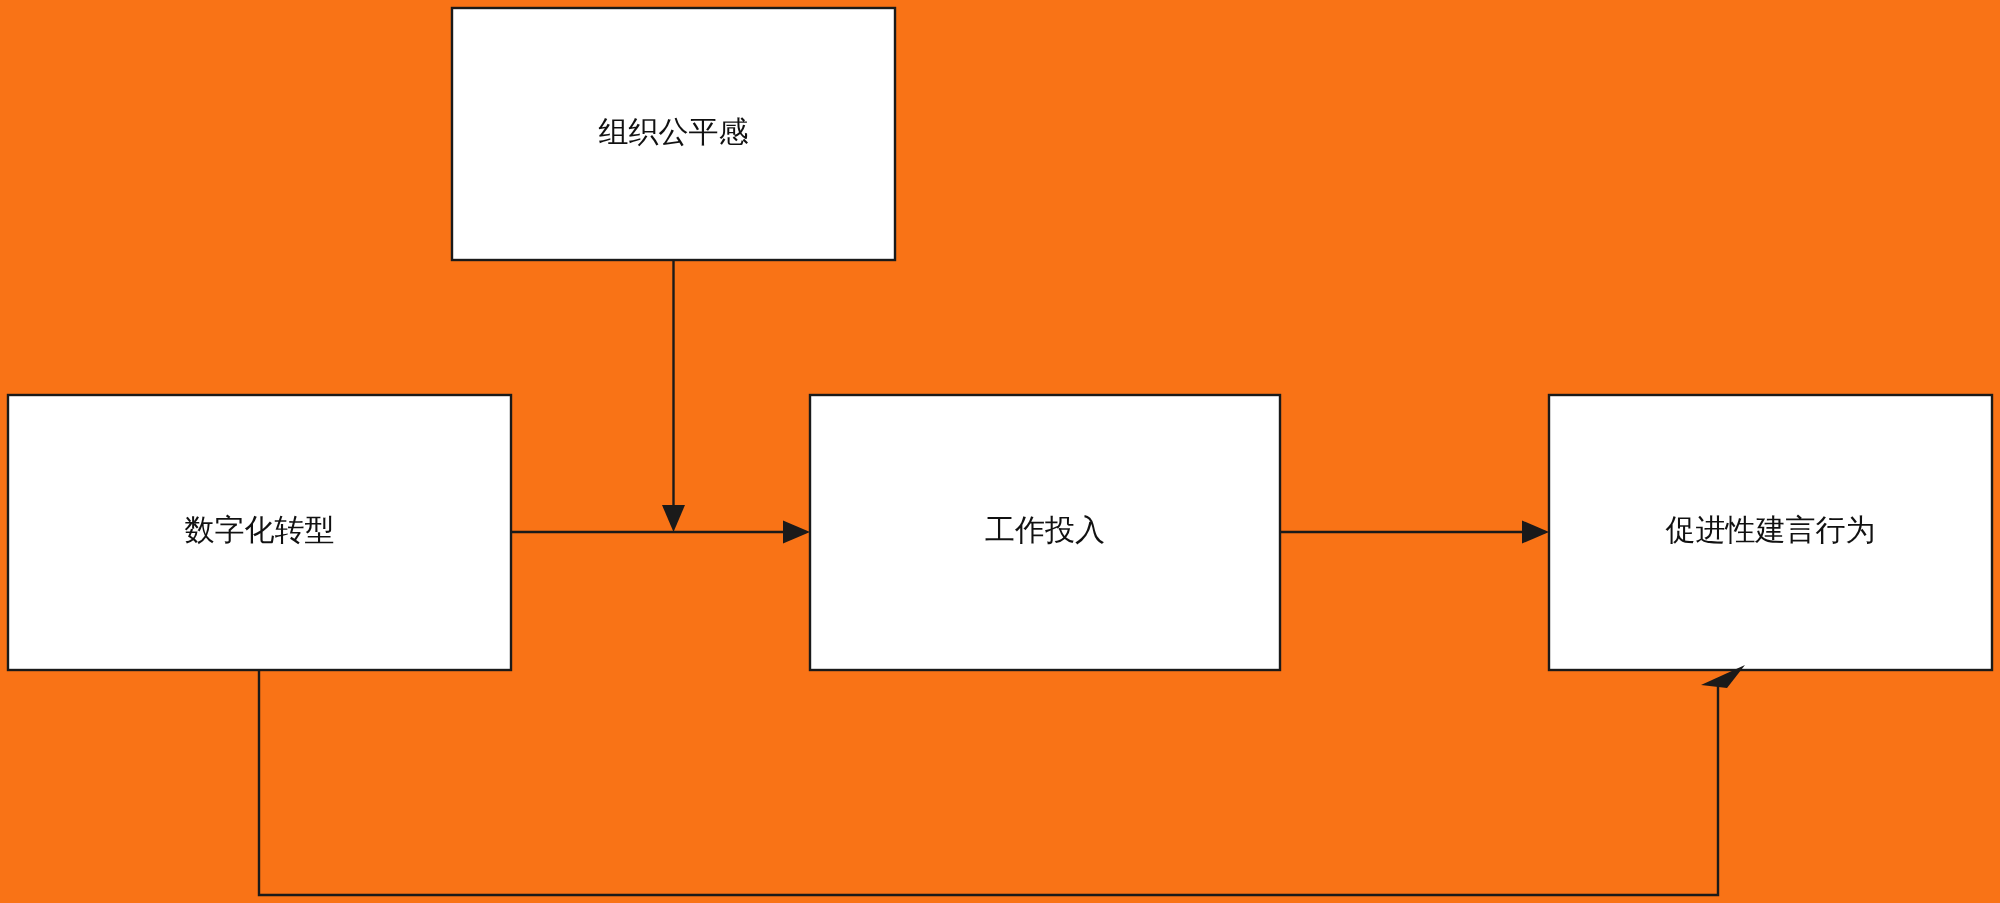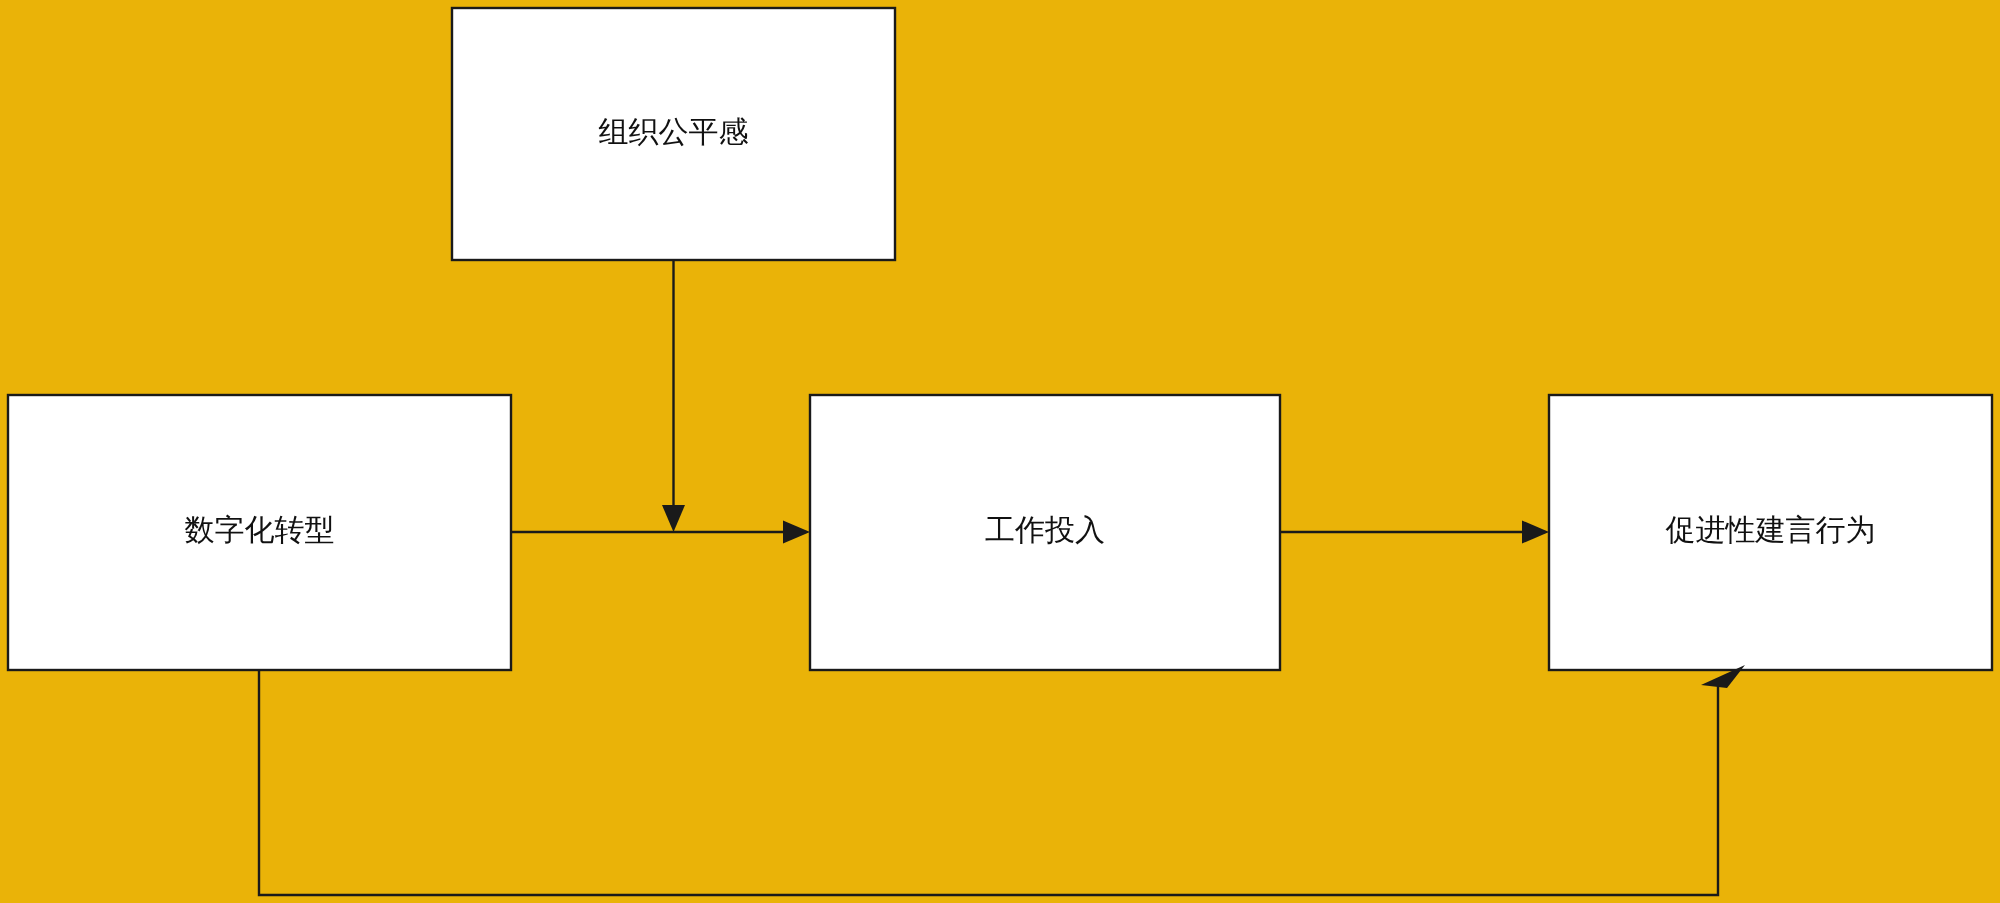--- a/index.html
+++ b/index.html
@@ -7,21 +7,21 @@
     padding: 0;
     background: #ffffff;
   }
   body {
     font-family: "Liberation Sans", "DejaVu Sans", sans-serif;
   }
   #canvas {
     position: relative;
     width: 2000px;
     height: 903px;
-    background: #eab308;
+    background: #f97316;
     overflow: hidden;
   }
   svg.diagram {
     position: absolute;
     left: 0;
     top: 0;
     width: 2000px;
     height: 903px;
   }
   .node-rect {

